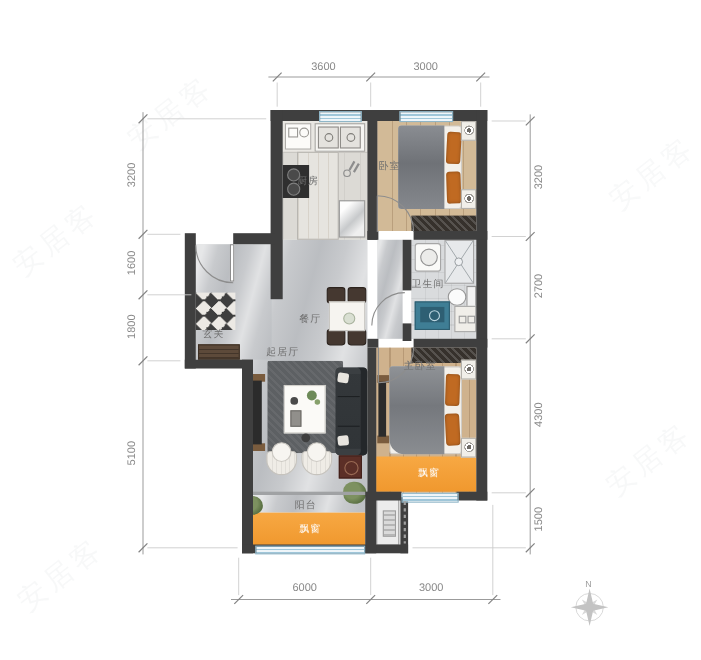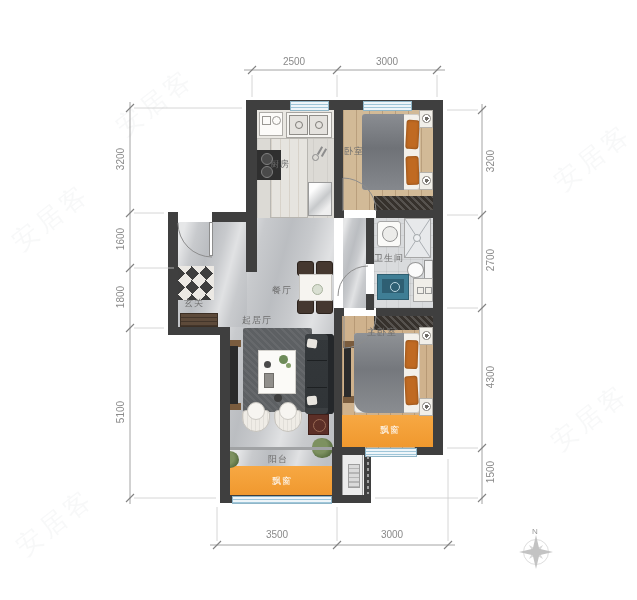--- a/index.html
+++ b/index.html
@@ -282,23 +282,23 @@
   <div class="lbl" style="left:344px;top:147px">卧室</div>
   <div class="lbl" style="left:374px;top:254px">卫生间</div>
   <div class="lbl" style="left:272px;top:286px">餐厅</div>
   <div class="lbl" style="left:184px;top:299px">玄关</div>
   <div class="lbl" style="left:242px;top:316px">起居厅</div>
   <div class="lbl" style="left:367px;top:328px">主卧室</div>
   <div class="lbl light" style="left:380px;top:426px">飘窗</div>
   <div class="lbl" style="left:268px;top:455px">阳台</div>
   <div class="lbl light" style="left:272px;top:477px">飘窗</div>
 
-  <div class="dim" style="left:274px;top:57px">2500</div>
+  <div class="dim" style="left:274px;top:57px">3600</div>
   <div class="dim" style="left:367px;top:57px">3000</div>
-  <div class="dim" style="left:257px;top:530px">3500</div>
+  <div class="dim" style="left:257px;top:530px">6000</div>
   <div class="dim" style="left:372px;top:530px">3000</div>
   <div class="dim v" style="left:101px;top:154px">3200</div>
   <div class="dim v" style="left:101px;top:234px">1600</div>
   <div class="dim v" style="left:101px;top:292px">1800</div>
   <div class="dim v" style="left:101px;top:407px">5100</div>
   <div class="dim v" style="left:471px;top:156px">3200</div>
   <div class="dim v" style="left:471px;top:255px">2700</div>
   <div class="dim v" style="left:471px;top:372px">4300</div>
   <div class="dim v" style="left:471px;top:467px">1500</div>
 

